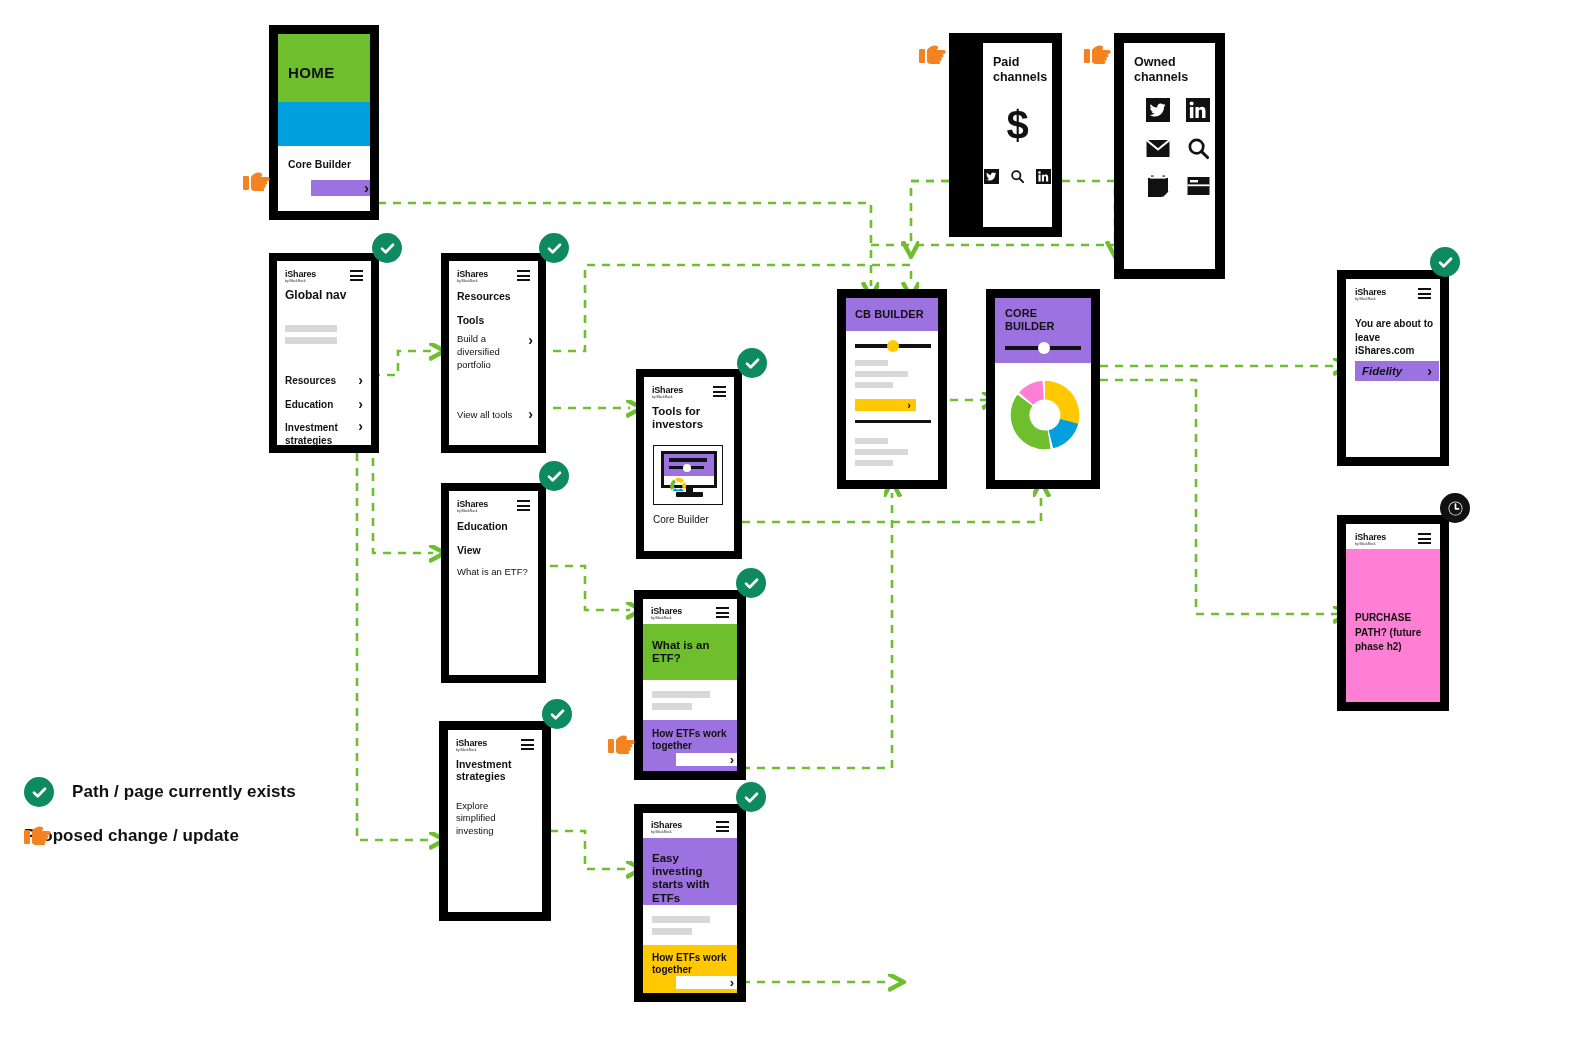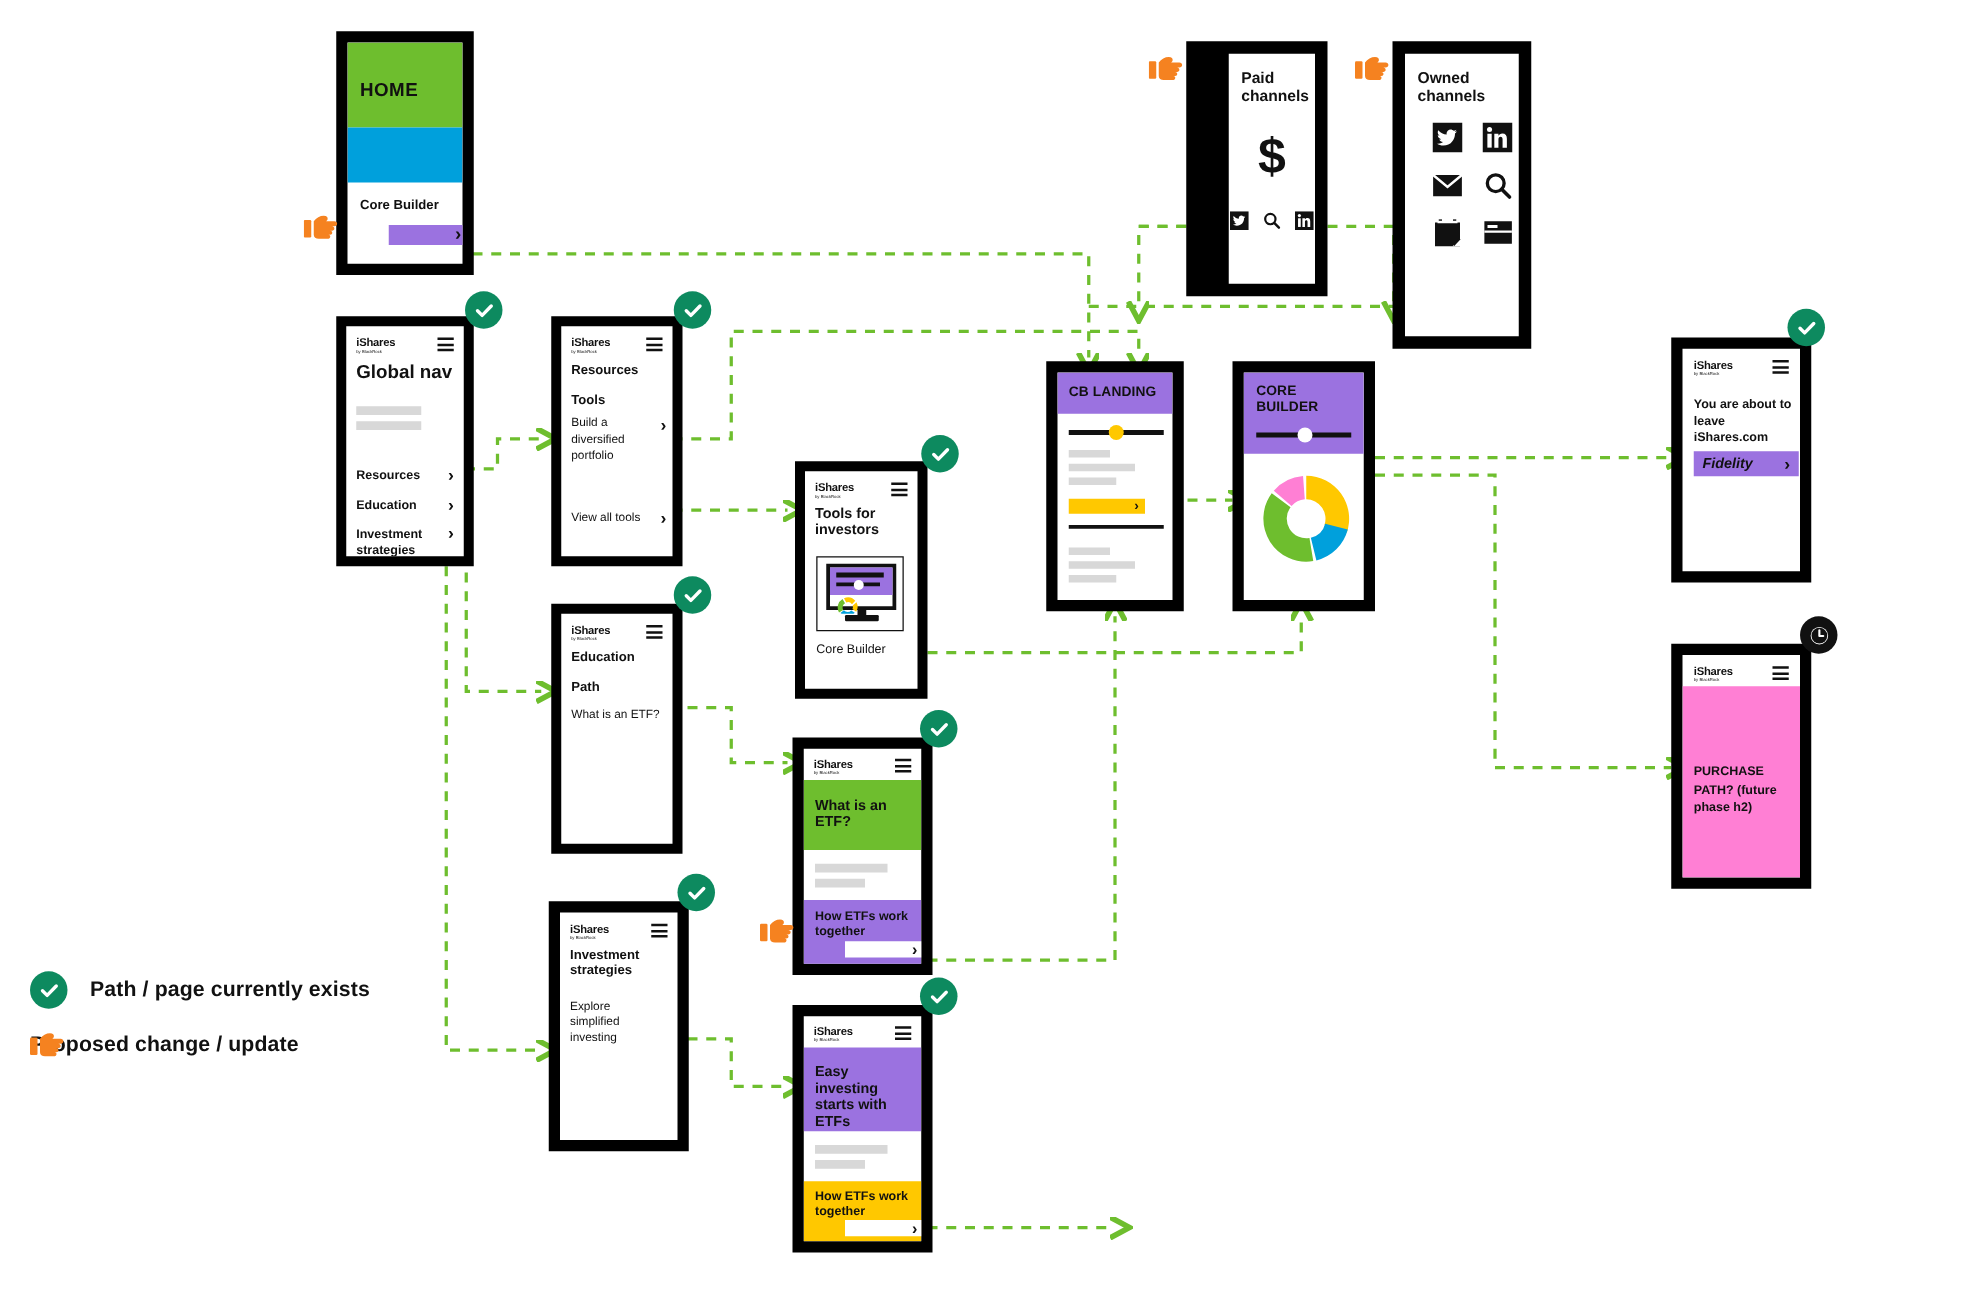--- a/index.html
+++ b/index.html
@@ -152,21 +152,21 @@
     <div class="screen" style="left:8px;top:8px;right:8px;bottom:8px;">
       <div class="ishares" style="left:8px;top:8px;">
         <span>iShares</span>
         <span class="sub">by BlackRock</span>
       </div>
       <div class="burger" style="right:8px;top:9px;">
         <i></i>
           <i></i>
           <i></i>
       </div>
-      <div class="ttl" style="left:8px;top:28px;font-size:15px;">Global nav</div>
+      <div class="ttl" style="left:8px;top:28px;font-size:12px;">Global nav</div>
       <div class="bar" style="left:8px;top:64px;width:52px;"></div>
       <div class="bar" style="left:8px;top:76px;width:52px;"></div>
 
       <div class="rowlink" style="left:8px;top:114px;width:78px;font-size:10px;">
         <span>Resources</span>
         <span class="chev" style="font-size:14px;line-height:9px;">›</span>
       </div>
       <div class="rowlink" style="left:8px;top:138px;width:78px;font-size:10px;">
         <span>Education</span>
         <span class="chev" style="font-size:14px;line-height:9px;">›</span>
@@ -215,21 +215,21 @@
     <div class="screen" style="left:8px;top:8px;right:8px;bottom:8px;">
       <div class="ishares" style="left:8px;top:8px;">
         <span>iShares</span><span class="sub">by BlackRock</span>
       </div>
       <div class="burger" style="right:8px;top:9px;">
           <i></i>
           <i></i>
           <i></i>
         </div>
       <div class="ttl" style="left:8px;top:29px;font-size:10.5px;">Education</div>
-      <div class="ttl" style="left:8px;top:53px;font-size:10.5px;">Path</div>
+      <div class="ttl" style="left:8px;top:53px;font-size:10.5px;">View</div>
       <div class="body-txt" style="left:8px;top:75px;font-size:9.5px;">What is an ETF?</div>
     </div>
   </div>
   <div class="badge check" style="left:539px;top:461px;">
     <svg width="17" height="17" viewBox="0 0 17 17">
         <path d="M3 8.6 L6.7 12.3 L14 4.8" fill="none" stroke="#fff" stroke-width="2.7" stroke-linecap="round" stroke-linejoin="round"></path>
       </svg>
   </div>
 
   <div class="card" style="left:439px;top:721px;width:112px;height:200px;padding:9px;">
@@ -352,21 +352,21 @@
   </div>
   <div class="badge check" style="left:736px;top:782px;">
     <svg width="17" height="17" viewBox="0 0 17 17">
         <path d="M3 8.6 L6.7 12.3 L14 4.8" fill="none" stroke="#fff" stroke-width="2.7" stroke-linecap="round" stroke-linejoin="round"></path>
       </svg>
   </div>
 
   <div class="card" style="left:837px;top:289px;width:110px;height:200px;padding:9px;">
     <div class="screen" style="left:9px;top:9px;right:9px;bottom:9px;">
       <div style="position:absolute;left:0;top:0;width:100%;height:33px;background:#9b72e0;">
-        <div class="ttl" style="left:9px;top:10px;font-size:11px;letter-spacing:.1px;">CB LANDING</div>
+        <div class="ttl" style="left:9px;top:10px;font-size:11px;letter-spacing:.1px;">CB BUILDER</div>
       </div>
       <div class="slider" style="left:9px;top:42px;width:76px;height:12px;">
         <div class="track"></div>
         <div class="knob" style="left:32px;background:#ffc800;"></div>
       </div>
       <div class="bar" style="left:9px;top:62px;width:33px;height:6px;"></div>
       <div class="bar" style="left:9px;top:73px;width:53px;height:6px;"></div>
       <div class="bar" style="left:9px;top:84px;width:38px;height:6px;"></div>
       <div class="yellowbtn" style="left:9px;top:101px;width:56px;height:12px;padding-right:5px;">
         <span class="chev" style="font-size:11px;line-height:7px;">›</span>

